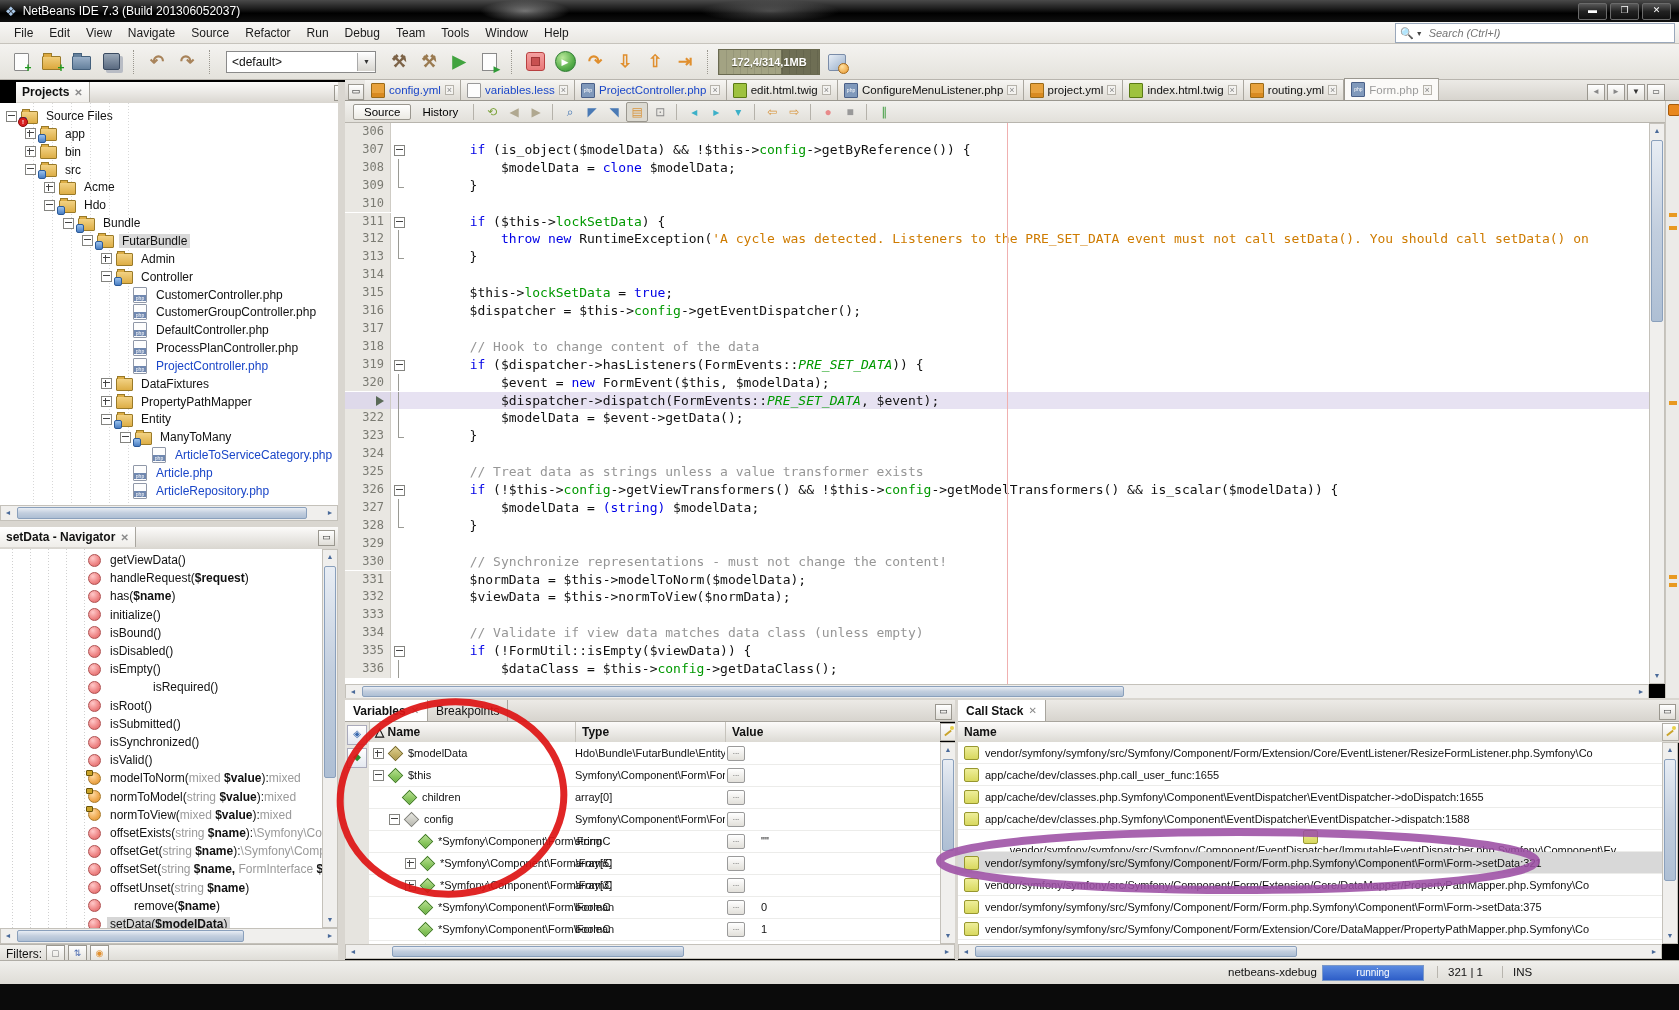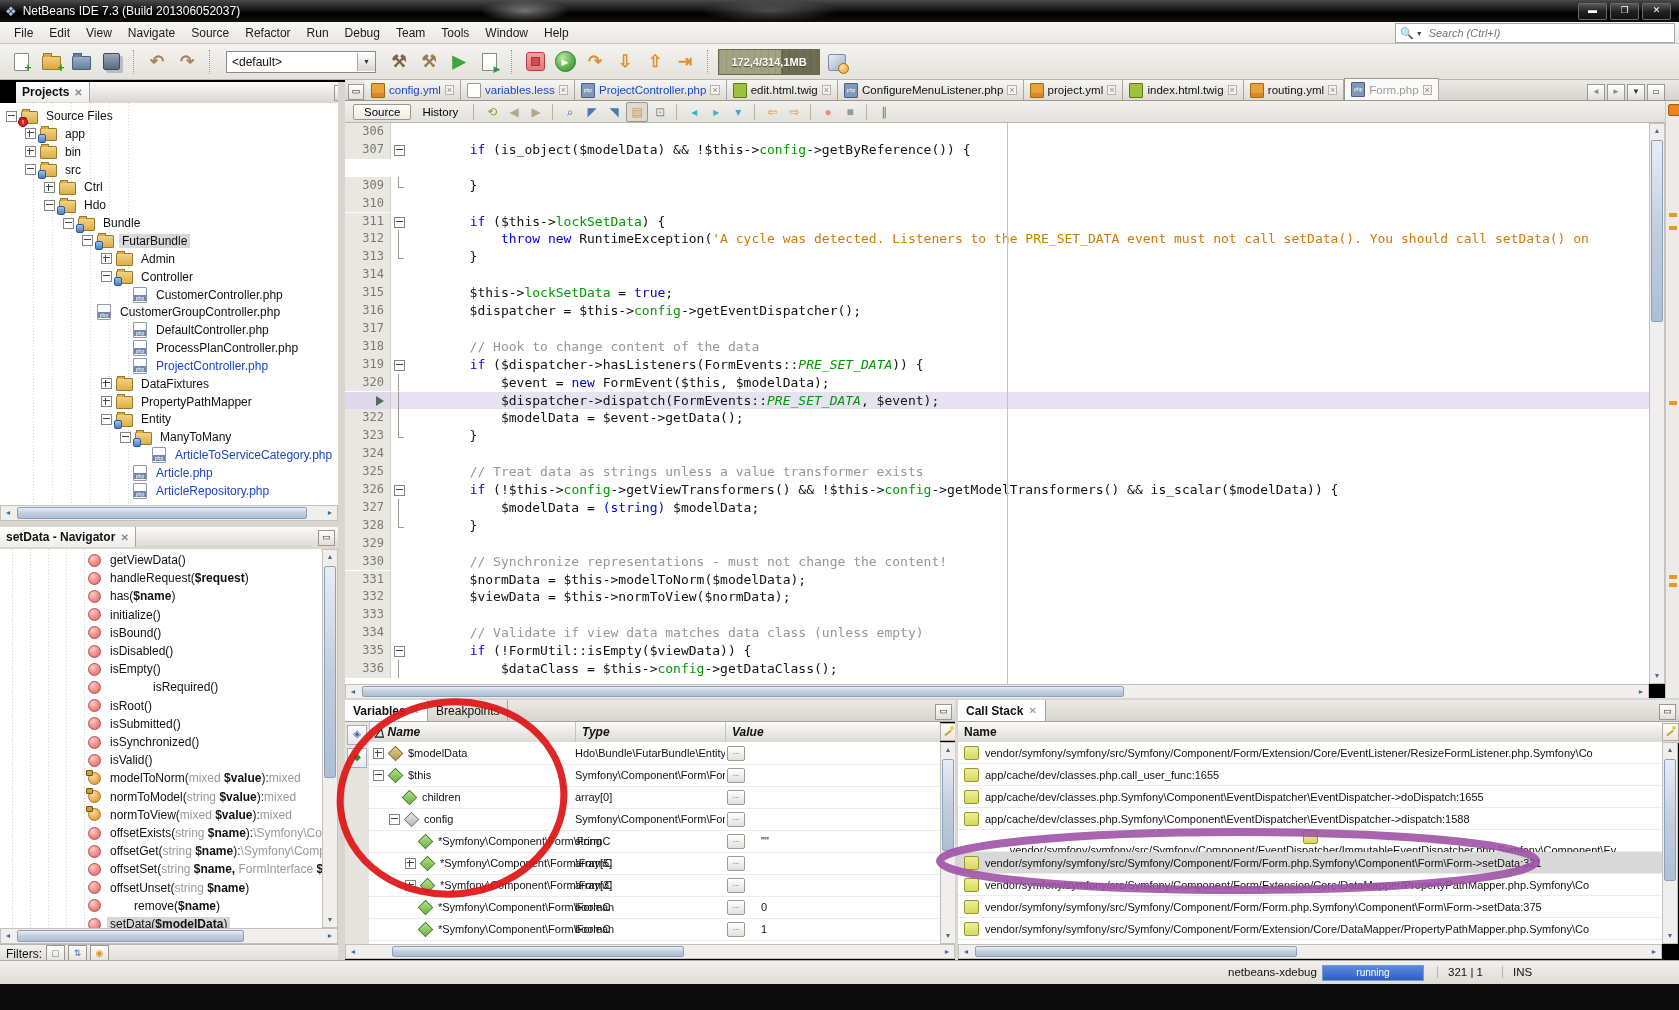--- a/index.html
+++ b/index.html
@@ -320,21 +320,21 @@
       <div class="trow" style="top: 57.55px; padding-left: 25px;">
         <span class="tgl"></span>
         <span class="f-ico">
           <span class="bbadge"></span>
         </span>
         <span class="tlabel">src</span>
       </div>
       <div class="trow" style="top: 75.4px; padding-left: 44px;">
         <span class="tgl plus"></span>
         <span class="f-ico"></span>
-        <span class="tlabel">Ctrl</span>
+        <span class="tlabel">Acme</span>
       </div>
       <div class="trow" style="top: 93.25px; padding-left: 44px; align-items: center;">
         <span class="tgl"></span>
         <span class="f-ico">
           <span class="bbadge"></span>
         </span>
         <span class="tlabel">Hdo</span>
       </div>
       <div class="trow" style="top: 111.1px; padding-left: 63px;">
         <span class="tgl"></span>
@@ -360,21 +360,21 @@
         <span class="f-ico">
           <span class="bbadge"></span>
         </span>
         <span class="tlabel">Controller</span>
       </div>
       <div class="trow" style="top: 182.5px; padding-left: 120px;">
         <span style="width: 13px; flex: 0 0 auto;"></span>
         <span class="php-ico"></span>
         <span class="tlabel">CustomerController.php</span>
       </div>
-      <div class="trow" style="top: 200.35px; padding-left: 84px;">
+      <div class="trow" style="top: 200.35px; padding-left: 120px;">
         <span style="width: 13px; flex: 0 0 auto;"></span>
         <span class="php-ico"></span>
         <span class="tlabel">CustomerGroupController.php</span>
       </div>
       <div class="trow" style="top: 218.2px; padding-left: 120px;">
         <span style="width: 13px; flex: 0 0 auto;"></span>
         <span class="php-ico"></span>
         <span class="tlabel">DefaultController.php</span>
       </div>
       <div class="trow" style="top: 236.05px; padding-left: 120px;">
@@ -639,20 +639,27 @@
         <span class="gfold"></span>
         <pre class="ct"></pre>
       </div>
       <div class="cl" style="top: 17.9px;">
         <span class="gnum">307</span>
         <span class="gfold">
           <span class="fm-box"></span>
         </span>
         <pre class="ct"><span>        </span><span class="tk-k">if</span><span> (is_object($modelData) &amp;&amp; !$this-&gt;</span><span class="tk-d">config</span><span>-&gt;getByReference()) {</span></pre>
       </div>
+      <div class="cl" style="top: 35.8px;">
+        <span class="gnum">308</span>
+        <span class="gfold">
+          <span class="fm-mid"></span>
+        </span>
+        <pre class="ct"><span>            $modelData = </span><span class="tk-k">clone</span><span> $modelData;</span></pre>
+      </div>
       <div class="cl" style="top: 53.7px;">
         <span class="gnum">309</span>
         <span class="gfold">
           <span class="fm-end"></span>
         </span>
         <pre class="ct"><span>        }</span></pre>
       </div>
       <div class="cl" style="top: 71.6px;">
         <span class="gnum">310</span>
         <span class="gfold"></span>
@@ -841,21 +848,21 @@
   <div class="bp-tabs" style="left:345px;width:610px;">
     <span class="bp-tab on">
       <span>Variables</span>
         <span class="x">✕</span>
     </span>
     <span class="bp-tab" style="font-weight:normal;">
       <span>Breakpoints</span>
     </span>
     <div class="minbtn" style="top:4px;">▭</div>
   </div>
-  <div class="colhead" style="left:345px;width:595px;font-style:italic;">
+  <div class="colhead" style="left:345px;width:595px;">
     <div class="c" style="left:24px;width:206px;border-left:none;">△ <span>Name</span></div>
     <div class="c" style="left:230px;width:150px;"><span>Type</span></div>
     <div class="c" style="left:380px;width:180px;"><span>Value</span></div>
   </div>
   <div class="wand" style="left:940px;top:723px;"></div>
   <div class="vtoolstrip">
     <div class="vtool">◈</div>
     <div class="vtool" style="color:#2e8a2e;">◆</div>
   </div>
   <div class="varrows" id="varrows" style="left:369px;top:742px;width:571px;height:202px;">

